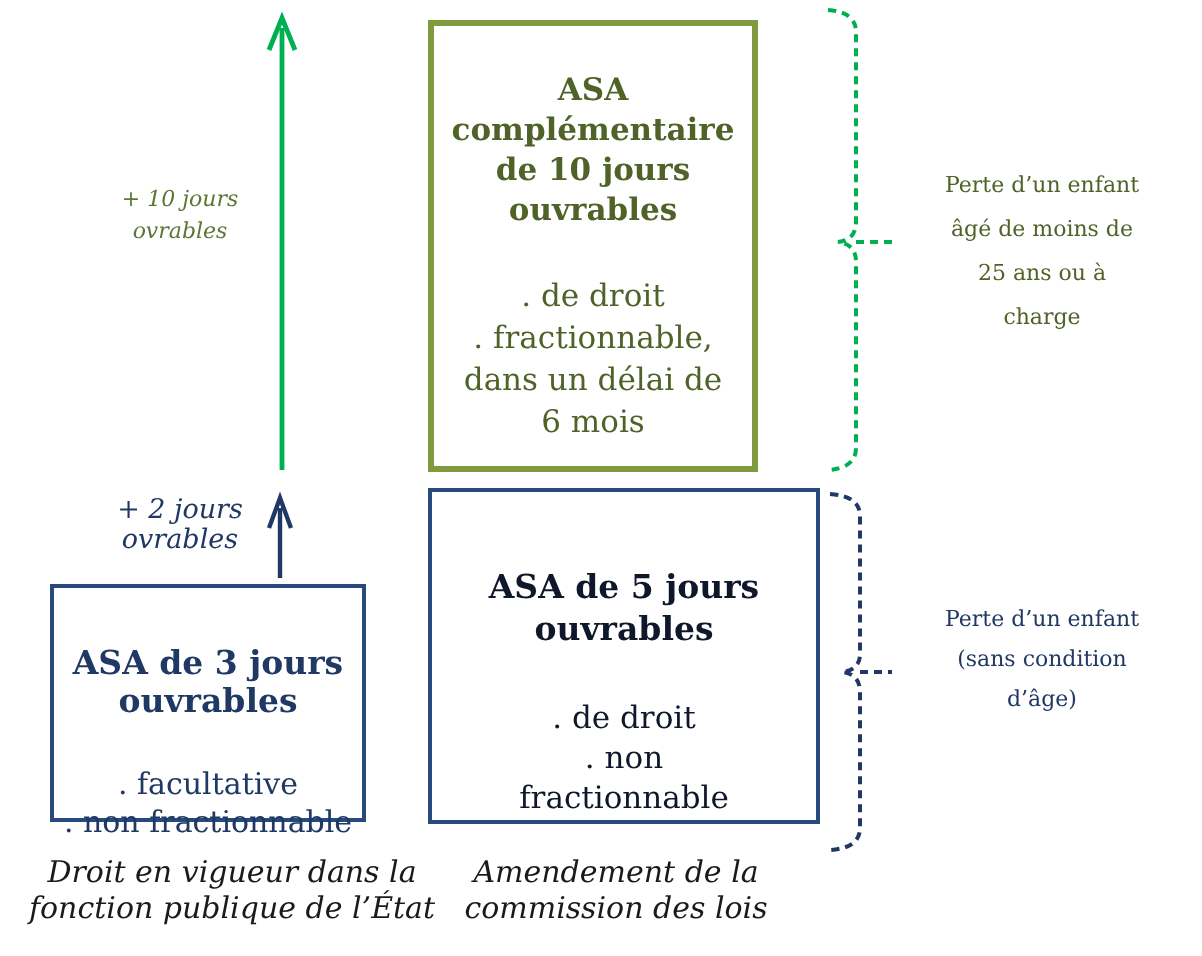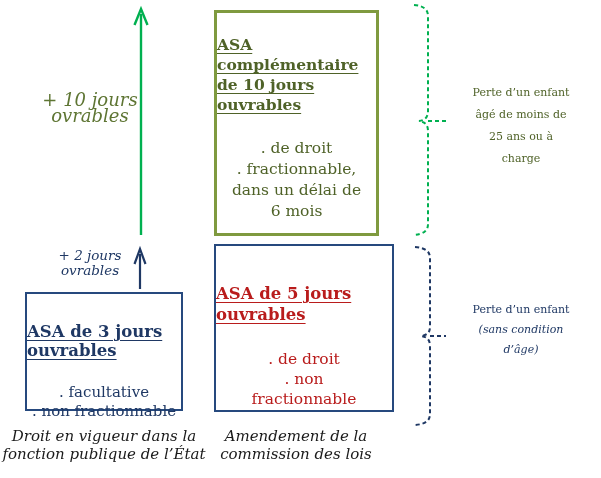--- a/index.html
+++ b/index.html
@@ -19,47 +19,47 @@
 
   
   .box{box-sizing:border-box;background:#ffffff;}
   .box-green{
     left:214px;top:10px;width:165px;height:226px;
     border:3px solid #7F9A3F;color:#4F6228;
   }
   .box-green .box-title{padding-top:22px;font-size:15.5px;line-height:20px;}
   .box-green .box-body{margin-top:23px;font-size:15.5px;line-height:21px;}
   .box-blue-center{
-    left:214px;top:244px;width:180px;height:168px;
-    border:2px solid #26497E;color:#b91c1c;
+    left:214px;top:244px;width:196px;height:168px;
+    border:2px solid #26497E;color:#0f172a;
   }
   .box-blue-center .box-title{padding-top:37px;font-size:16.5px;line-height:21px;}
   .box-blue-center .box-body{margin-top:24px;font-size:15.5px;line-height:20px;}
   .box-blue-left{
     left:25px;top:292px;width:158px;height:119px;
     border:2px solid #26497E;color:#1F3864;
   }
   .box-blue-left .box-title{padding-top:28px;font-size:16.5px;line-height:19px;}
   .box-blue-left .box-body{margin-top:23px;font-size:15px;line-height:19px;text-align:center;}
-  .box-title{font-weight:bold;text-decoration:underline;text-underline-offset:3px;}
+  .box-title{font-weight:bold;text-underline-offset:3px;text-align:center;}
   .box-body{text-align:center;}
 
   
   .arrow-label{font-style:italic;text-align:center;}
-  .label-10{left:42px;top:92px;width:96px;font-size:18px;line-height:16px;color:#5E7533;}
+  .label-10{left:42px;top:92px;width:96px;font-size:11px;line-height:16px;color:#5E7533;}
   .label-2{left:48px;top:248px;width:84px;font-size:13.5px;line-height:15px;color:#1F3864;font-style:italic;}
 
   
   .side-label{text-align:center;font-size:11px;}
   .side-top{left:446px;top:82px;width:150px;line-height:22px;color:#4F6228;}
   .side-bottom{left:446px;top:300px;width:150px;line-height:20px;color:#1F3864;}
-  .side-bottom .ital{font-style:italic;text-align:center;}
+  .side-bottom .ital{text-align:center;}
 
   
-  .caption{font-style:italic;color:#1A1A1A;text-align:center;font-size:15px;line-height:17.5px;}
+  .caption{font-style:italic;color:#1A1A1A;text-align:center;font-size:15px;line-height:17.5px;padding-left:12px;}
   .caption-left{left:0px;top:428px;width:208px;}
   .caption-center{left:206px;top:428px;width:180px;}
 </style>
 </head>
 <body>
 
 <div id="canvas">
 
   <svg id="overlay" viewBox="0 0 601 478" xmlns="http://www.w3.org/2000/svg">
 

